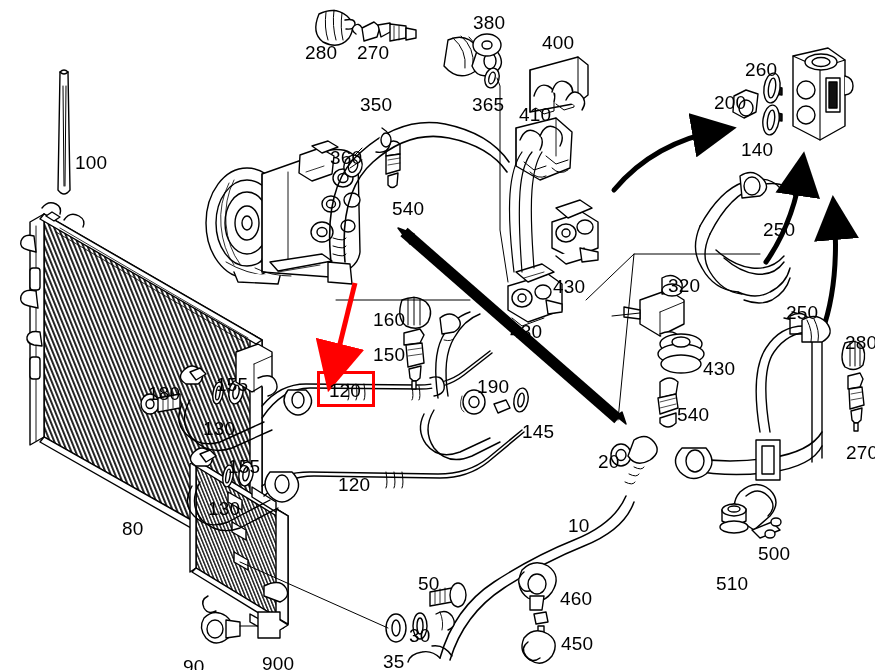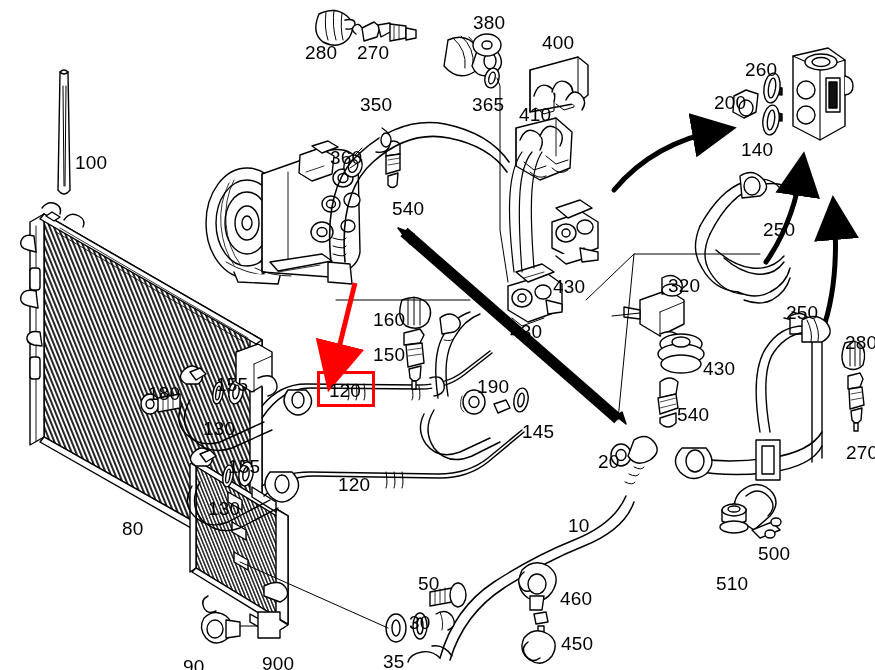--- a/index.html
+++ b/index.html
@@ -501,21 +501,21 @@
       <div class="lbl" style="left: 208px; top: 499px;">130</div>
       <div class="lbl" style="left: 568px; top: 516px;">10</div>
       <div class="lbl" style="left: 105px; top: 519px; margin-left: 17px;">80</div>
       <div class="lbl" style="left: 716px; top: 574px;">510</div>
       <div class="lbl" style="left: 758px; top: 544px;">500</div>
       <div class="lbl" style="left: 418px; top: 574px;">50</div>
       <div class="lbl" style="left: 560px; top: 589px;">460</div>
       <div class="lbl" style="left: 183px; top: 629px; margin-top: 28px;">90</div>
       <div class="lbl" style="left: 561px; top: 634px;">450</div>
       <div class="lbl" style="left: 383px; top: 652px;">35</div>
-      <div class="lbl" style="left: 409px; top: 613px;">30</div>
+      <div class="lbl" style="left: 409px; top: 626px;">30</div>
       <div class="lbl" style="left: 262px; top: 654px;">900</div>
     </div>
 
   <svg id="hl-arrow" style="position:absolute;left:0;top:0;width:875px;height:670px;pointer-events:none;" xmlns="http://www.w3.org/2000/svg">
     <path id="hl-path" d="M355,283 L334,368" stroke="#ff0000" stroke-width="5" fill="none" marker-end="url(#ahr)"></path>
   <defs>
         <marker id="ahr" markerWidth="5" markerHeight="5" refX="2.5" refY="2.5" orient="auto">
           <path d="M0,0 L5,2.5 L0,5 z" fill="#ff0000"></path>
         </marker>
       </defs>

